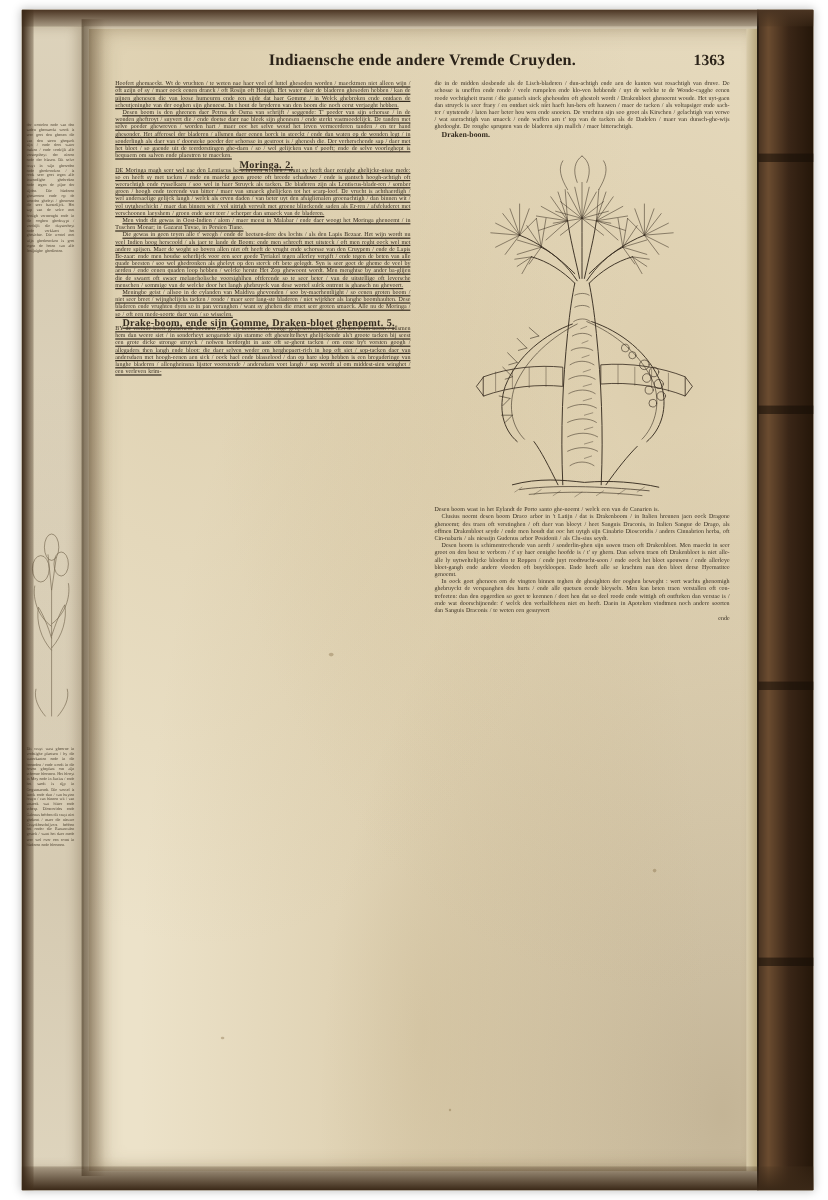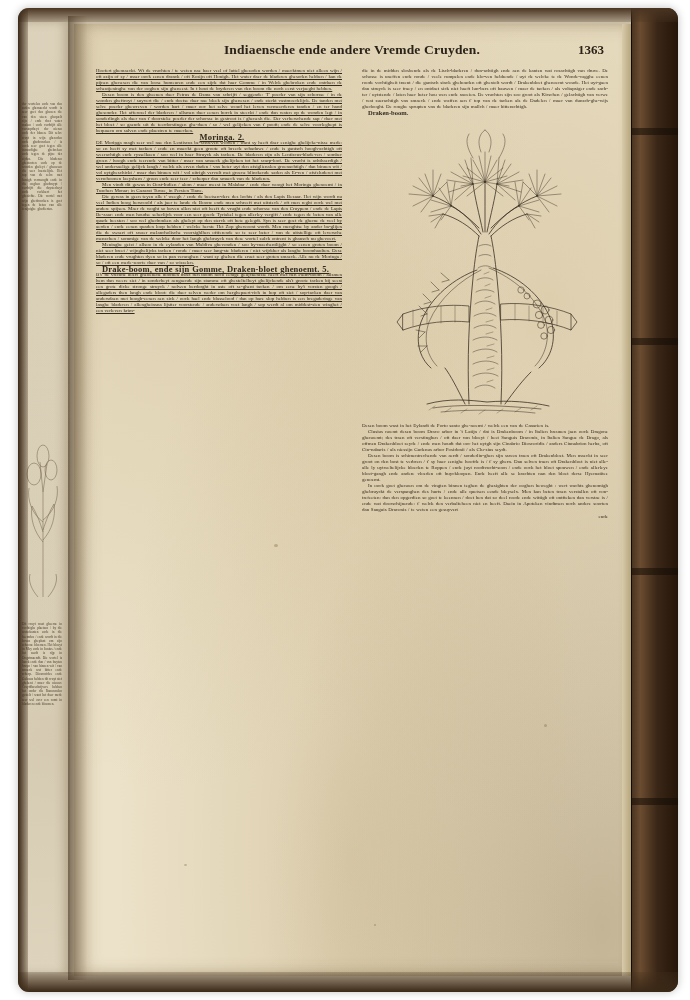--- a/index.html
+++ b/index.html
@@ -29,21 +29,21 @@
   }
 
   
   .book {
     position: absolute;
     left: 18px;
     top: 8px;
     width: 660px;
     height: 984px;
     background: #c9bda6;
-    border-radius: 11px;
+    border-radius: 1px;
     box-shadow: 0 0 8px rgba(0,0,0,0.25);
     overflow: hidden;
   }
 
   
   .page-left {
     position: absolute;
     left: 0px;
     top: 14px;
     width: 52px;

